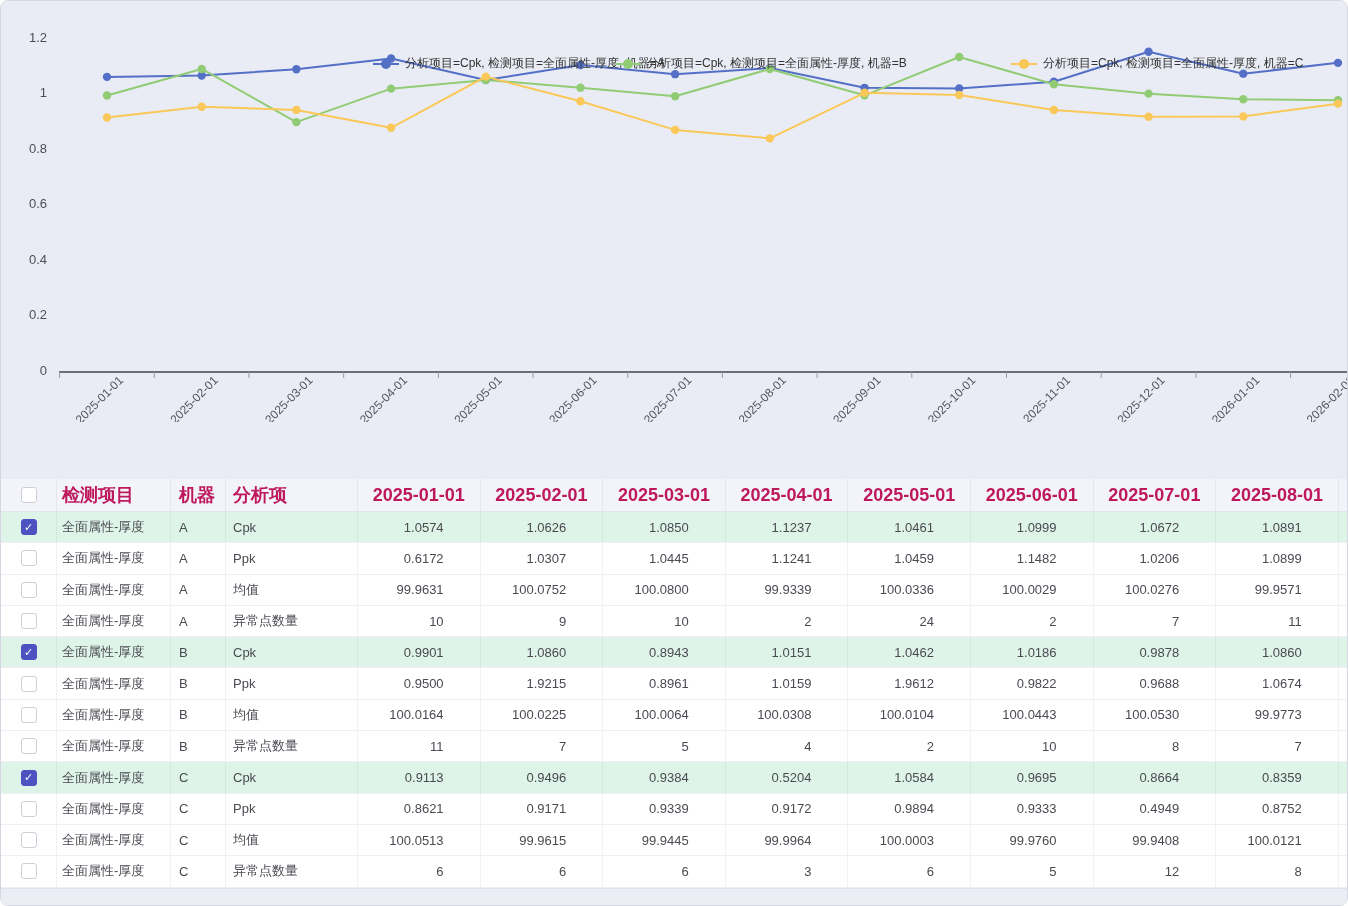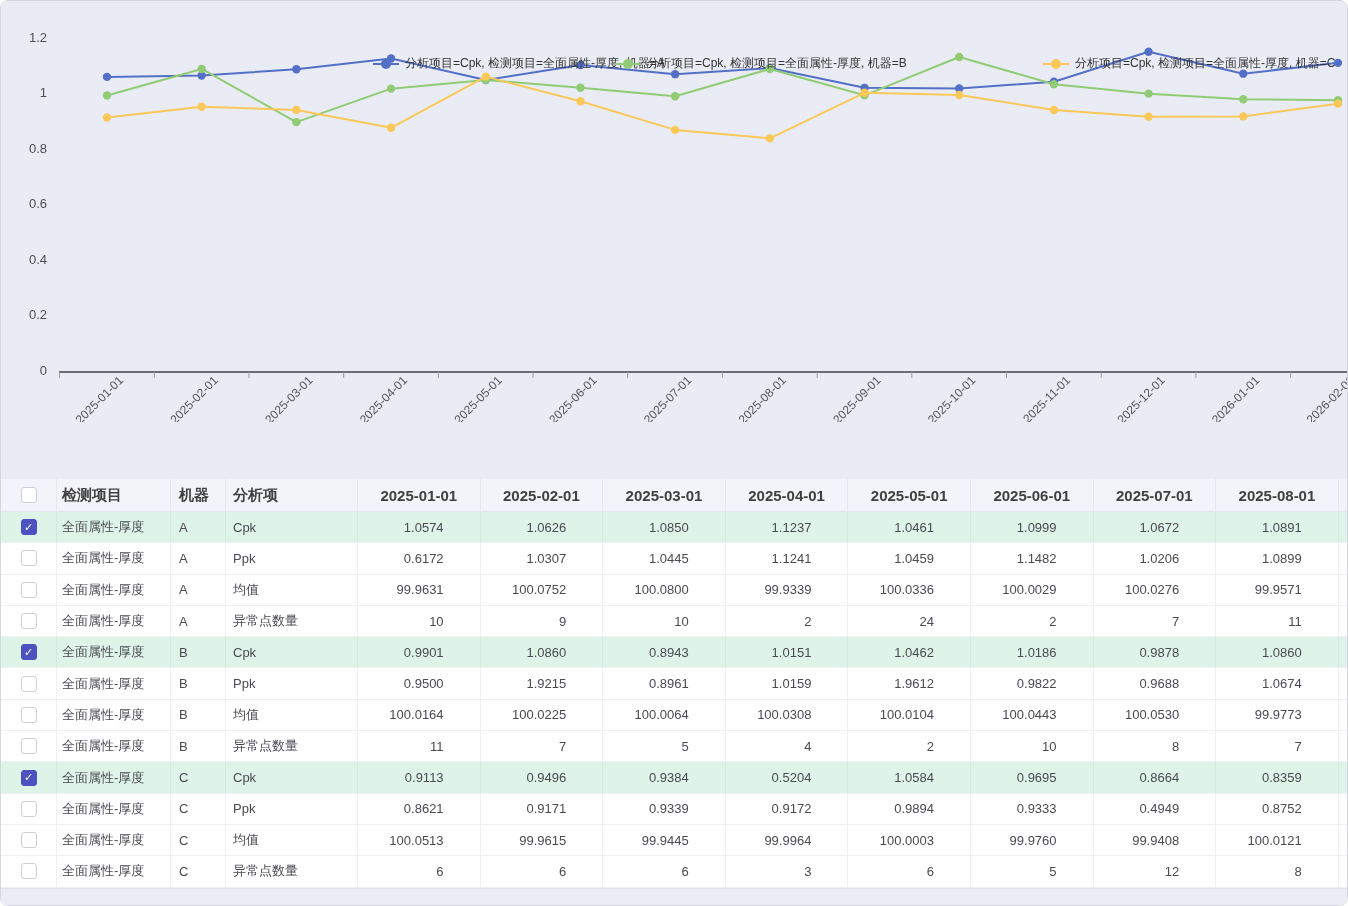--- a/index.html
+++ b/index.html
@@ -11,21 +11,21 @@
   #chart-svg{display:block;position:absolute;left:0;top:0;}
   #chart-svg text.ytick{font-size:13px;fill:#4d4d56;font-family:"Liberation Sans","DejaVu Sans",sans-serif;}
   #chart-svg text.xtick{font-size:12px;fill:#55555e;font-family:"Liberation Sans","DejaVu Sans",sans-serif;}
   .legend-item{position:absolute;top:54px;display:flex;align-items:center;gap:6px;font-size:12px;color:#333;white-space:nowrap;}
   .lmark{position:relative;width:26px;height:10px;flex:0 0 26px;}
   .lmark .lline{position:absolute;left:0;right:0;top:4px;height:2px;background:currentColor;}
   .lmark .ldot{position:absolute;left:8px;top:0;width:10px;height:10px;border-radius:50%;background:currentColor;}
   
   .table-section{background:#fff;}
   .t-header,.trow{display:grid;grid-template-columns:56px 114px 55px 132px repeat(8,122.6px) minmax(0,1fr);align-items:stretch;}
-  .t-header{height:33px;background:#f3f4f9;border-bottom:1px solid #e4e4ee;font-weight:bold;font-size:15px;color:#404040;}
+  .t-header{height:33px;background:#f3f4f9;border-bottom:1px solid #e4e4ee;font-weight:bold;font-size:18px;color:#be185d;}
   .trow{height:31.3px;border-bottom:1px solid #f0f0f4;font-size:13px;color:#4a4a52;background:#fff;}
   .trow.checked{background:#dff4e9;}
   .cell{display:flex;align-items:center;border-right:1px solid rgba(120,120,150,0.10);overflow:hidden;white-space:nowrap;}
   .cell:last-child{border-right:none;}
   .c-check{justify-content:center;}
   .c-item{padding-left:5px;}
   .c-machine{padding-left:8px;}
   .c-metric{padding-left:7px;}
   .c-val{justify-content:flex-end;padding-right:36px;}
   .t-header .c-val{justify-content:center;padding-right:0;}
@@ -137,21 +137,21 @@
           </span>
           <span>分析项目=Cpk, 检测项目=全面属性-厚度, 机器=A</span>
         </div>
         <div class="legend-item" style="left: 614px;">
           <span class="lmark" style="color: rgb(145, 204, 117);">
             <span class="lline"></span>
             <span class="ldot"></span>
           </span>
           <span>分析项目=Cpk, 检测项目=全面属性-厚度, 机器=B</span>
         </div>
-        <div class="legend-item" style="left: 1042px;">
+        <div class="legend-item" style="left: 1010px;">
           <span class="lmark" style="color: rgb(250, 200, 88);">
             <span class="lline"></span>
             <span class="ldot"></span>
           </span>
           <span>分析项目=Cpk, 检测项目=全面属性-厚度, 机器=C</span>
         </div>
       </div>
   </div>
   <div class="table-section">
     <div class="t-header" id="t-header">

